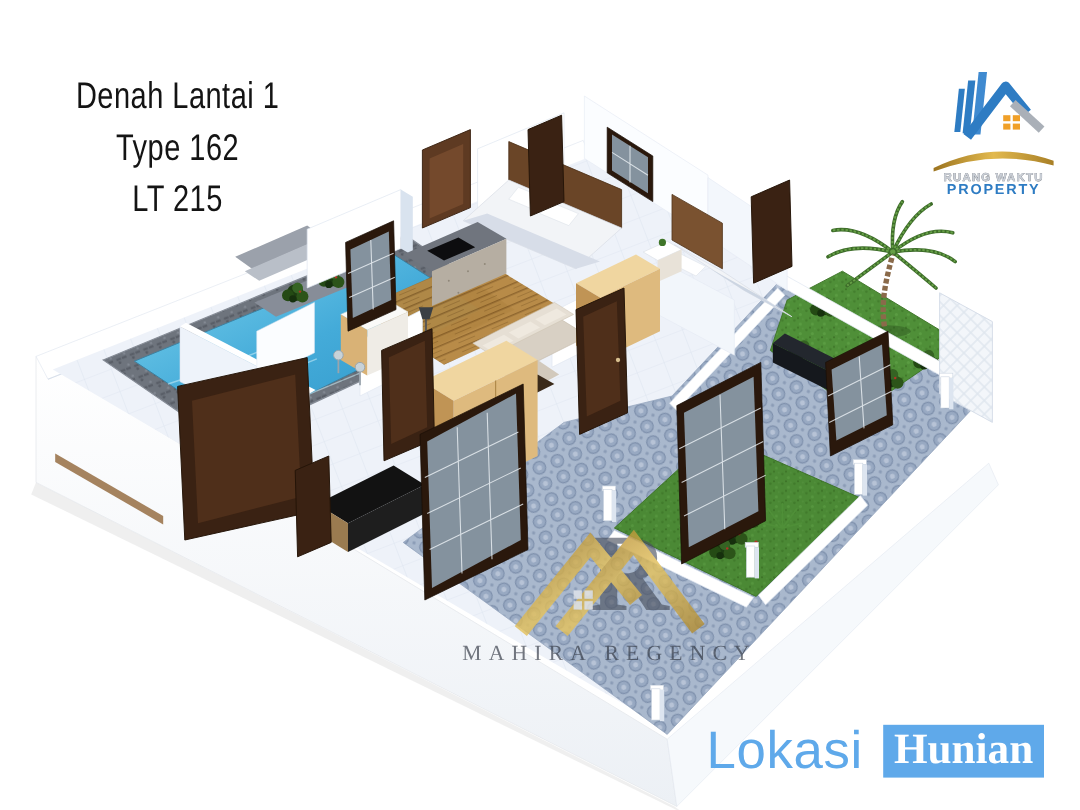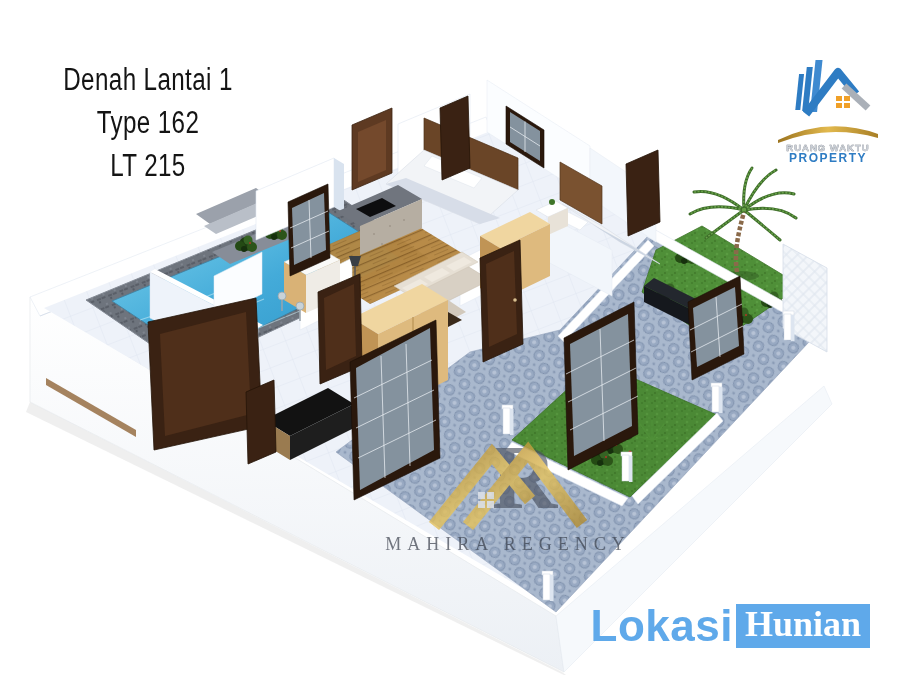--- a/index.html
+++ b/index.html
@@ -4,23 +4,23 @@
 <style>
   html,body{margin:0;padding:0;background:#ffffff;}
   .stage{position:relative;width:900px;height:675px;background:#ffffff;overflow:hidden;
          font-family:"Liberation Sans",sans-serif;}
   
   .title-block{position:absolute;left:16px;top:58px;width:264px;text-align:center;
       color:#141414;transform:scaleX(.78);transform-origin:center top;}
   .title-block .tline{font-size:31px;line-height:43px;font-weight:400;letter-spacing:.5px;white-space:nowrap;}
   
   .badge{position:absolute;right:30px;bottom:24px;display:flex;align-items:center;}
-  .badge .w1{color:var(--brand-blue,#5fa9ea);font-size:44px;font-weight:700;letter-spacing:.5px;}
+  .badge .w1{color:var(--brand-blue,#5fa9ea);font-size:44px;font-weight:400;letter-spacing:.5px;}
   .badge .w2{background:var(--brand-blue,#5fa9ea);color:#fff;font-family:"Liberation Serif",serif;
-      font-weight:700;font-size:36px;padding:0 9px 4px 9px;margin-left:3px;line-height:40px;}
+      font-weight:700;font-size:36px;padding:0 9px 4px 9px;margin-left:17px;line-height:40px;}
   
   .door{fill:var(--door-wood,#3a2213);stroke:#241407;stroke-width:.8;}
   .door-in{fill:#4f2f1a;}
   .glassframe{fill:#2a180c;stroke:#190e05;stroke-width:.6;}
   .glass{fill:#94a8b8;fill-opacity:.85;}
   .mull{stroke:#eef2f6;stroke-width:.9;fill:none;opacity:.8;}
   .wallw{fill:#ffffff;stroke:#e0e7f1;stroke-width:.6;}
   .wallsh{fill:#d9e3ef;}
   .ward-top{fill:#f0d6a0;}
   .ward-front{fill:var(--cabinet-wood,#deba7e);}

